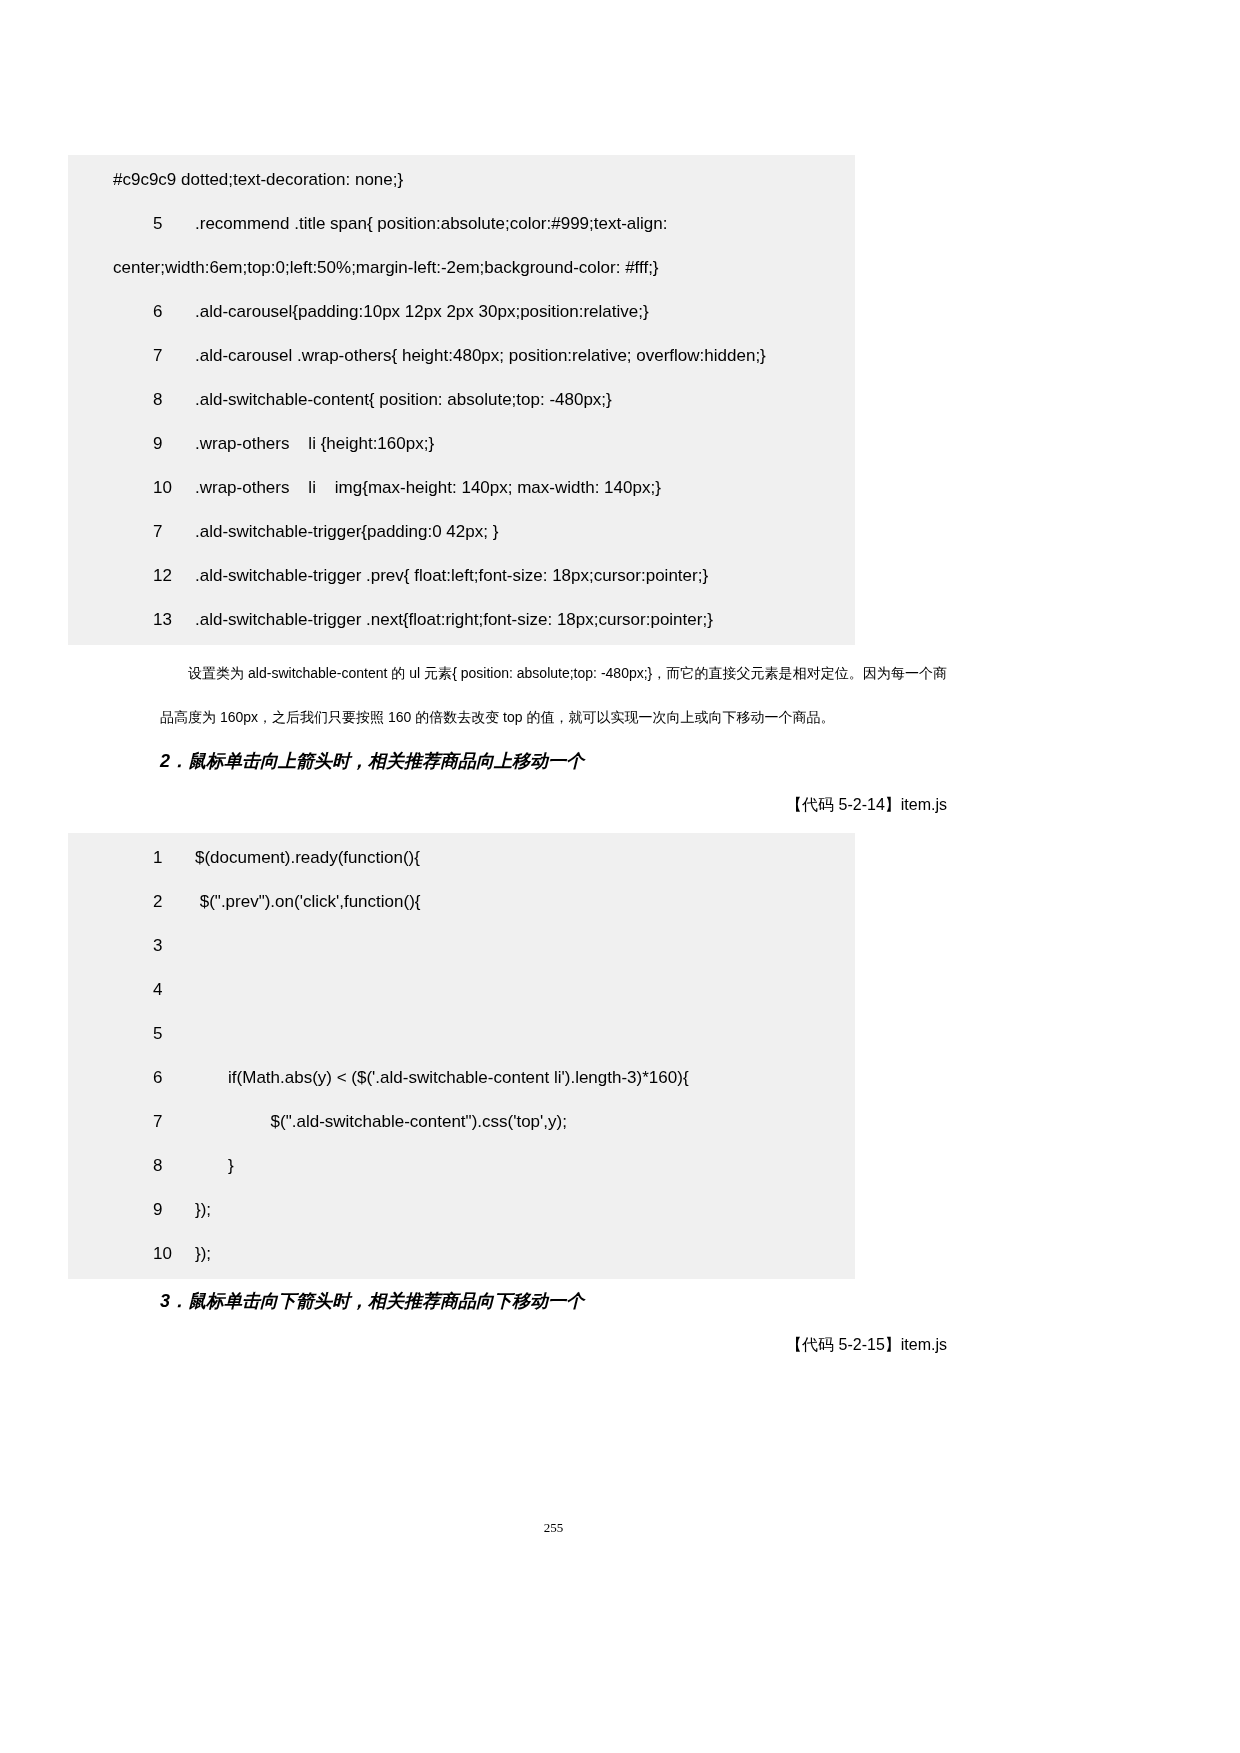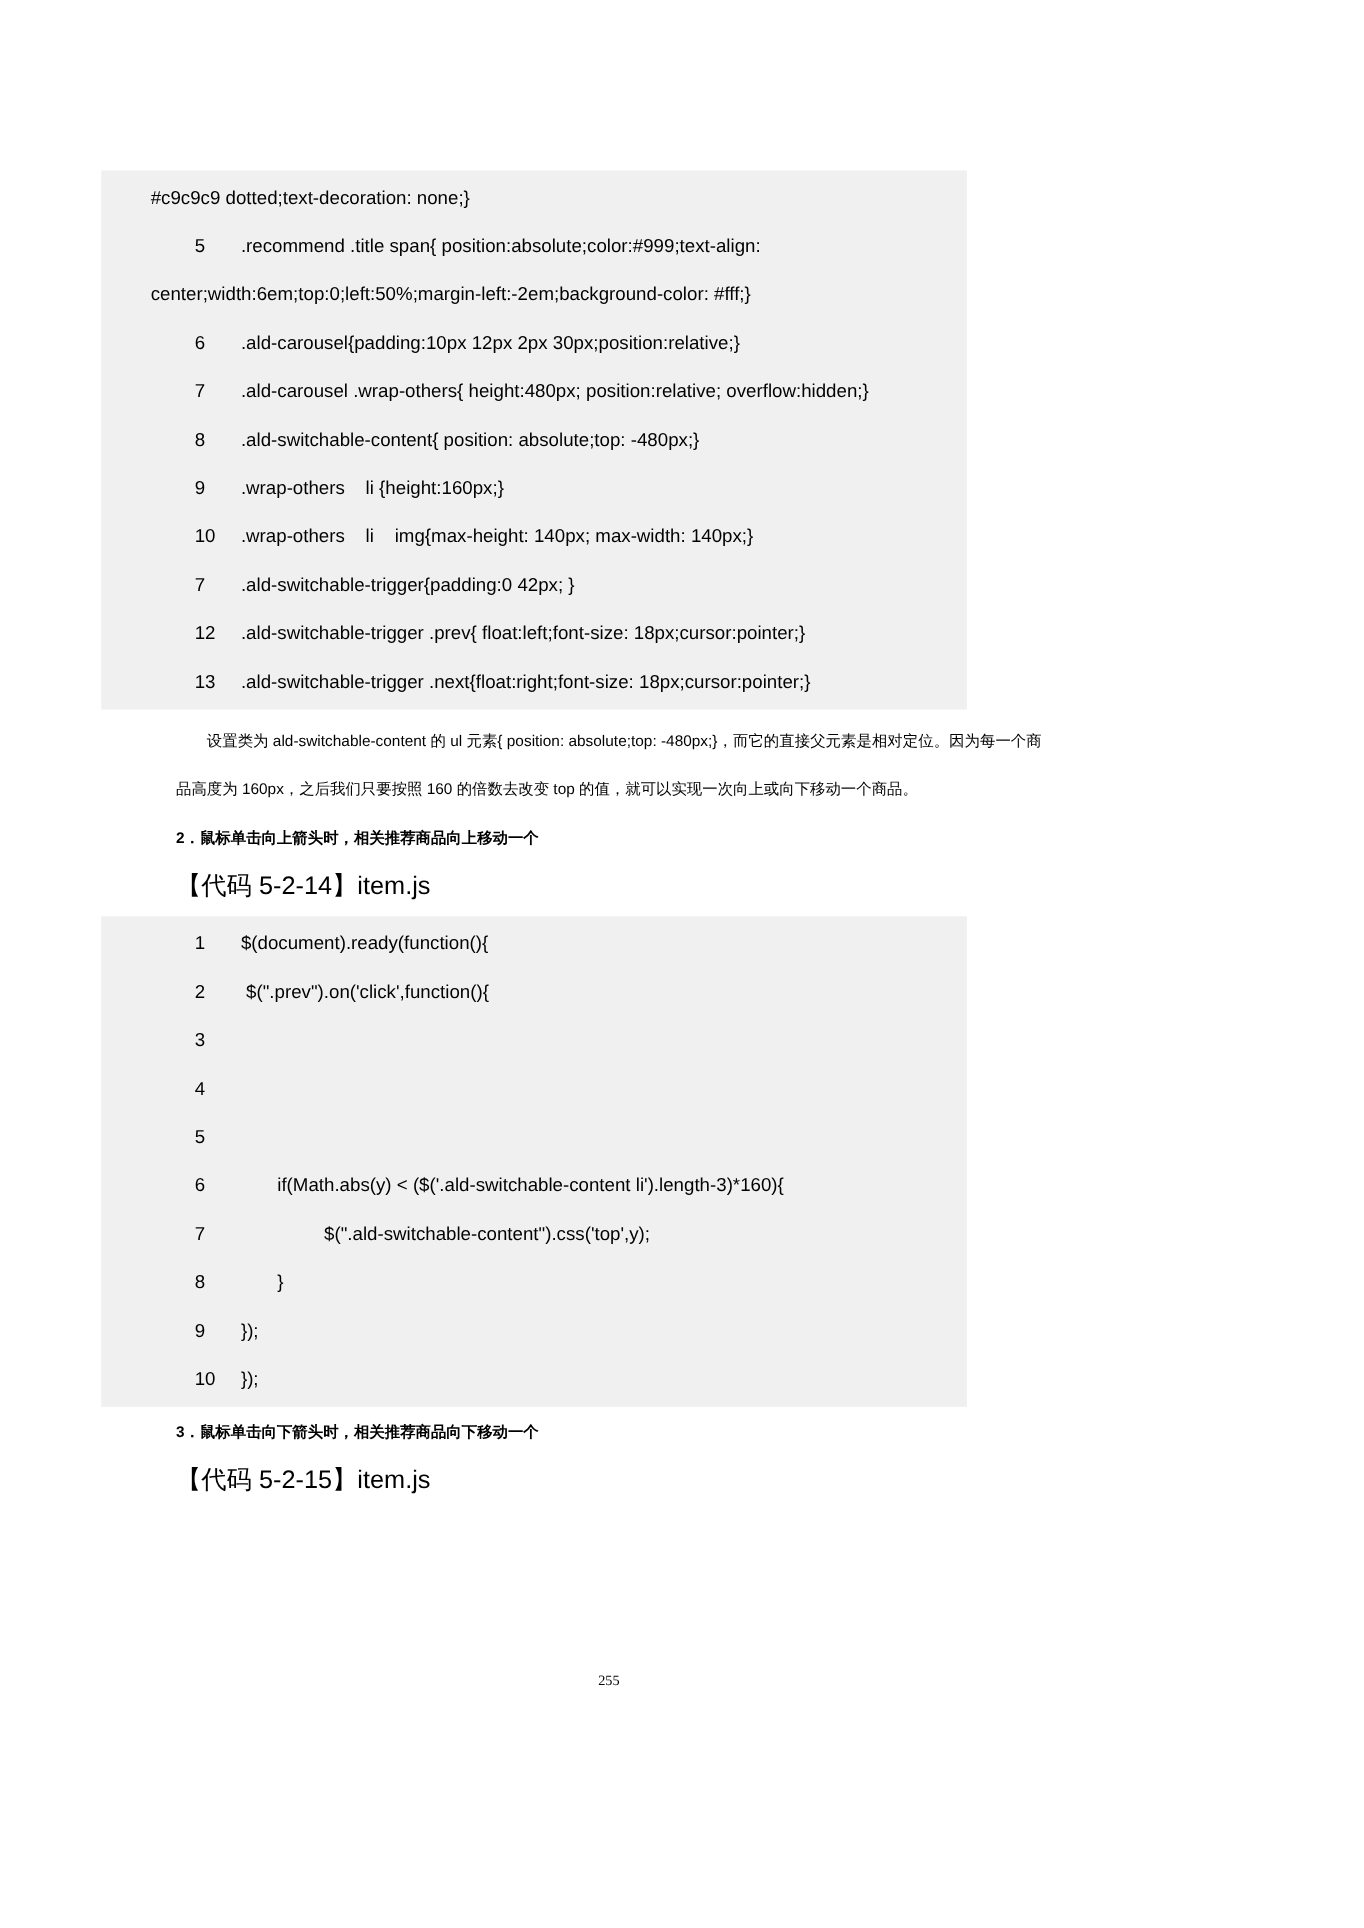--- a/index.html
+++ b/index.html
@@ -8,21 +8,21 @@
     height: 1753px;
     background: #ffffff;
     color: #000000;
     font-family: "Liberation Sans", sans-serif;
     position: relative;
     overflow: hidden;
   }
   .code-block {
     background: #f0f0f0;
     width: 787px;
-    margin-left: 92px;
+    margin-left: 68px;
     padding: 3px 0;
   }
   .block1 { margin-top: 155px; }
   .block2 { margin-top: 6px; }
   .code-line {
     display: flex;
     font-size: 17px;
     line-height: 44px;
     white-space: pre-wrap;
   }
@@ -37,29 +37,30 @@
   .code-line.cont { padding-left: 45px; }
   .para {
     margin: 6px 293px 0 160px;
     font-size: 14px;
     line-height: 44px;
     text-align: justify;
     text-indent: 2em;
   }
   .heading {
     margin: 0 293px 0 160px;
-    font-size: 14px;
+    font-size: 18px;
     font-weight: bold;
     line-height: 44px;
+    font-style: italic;
   }
   .caption {
     margin: 0 293px 0 160px;
-    font-size: 23px;
+    font-size: 16px;
     line-height: 44px;
-    text-align: left;
+    text-align: right;
   }
   .page-number {
     position: absolute;
     top: 1520px;
     left: 160px;
     width: 787px;
     text-align: center;
     font-family: "Liberation Serif", serif;
     font-size: 13px;
   }

